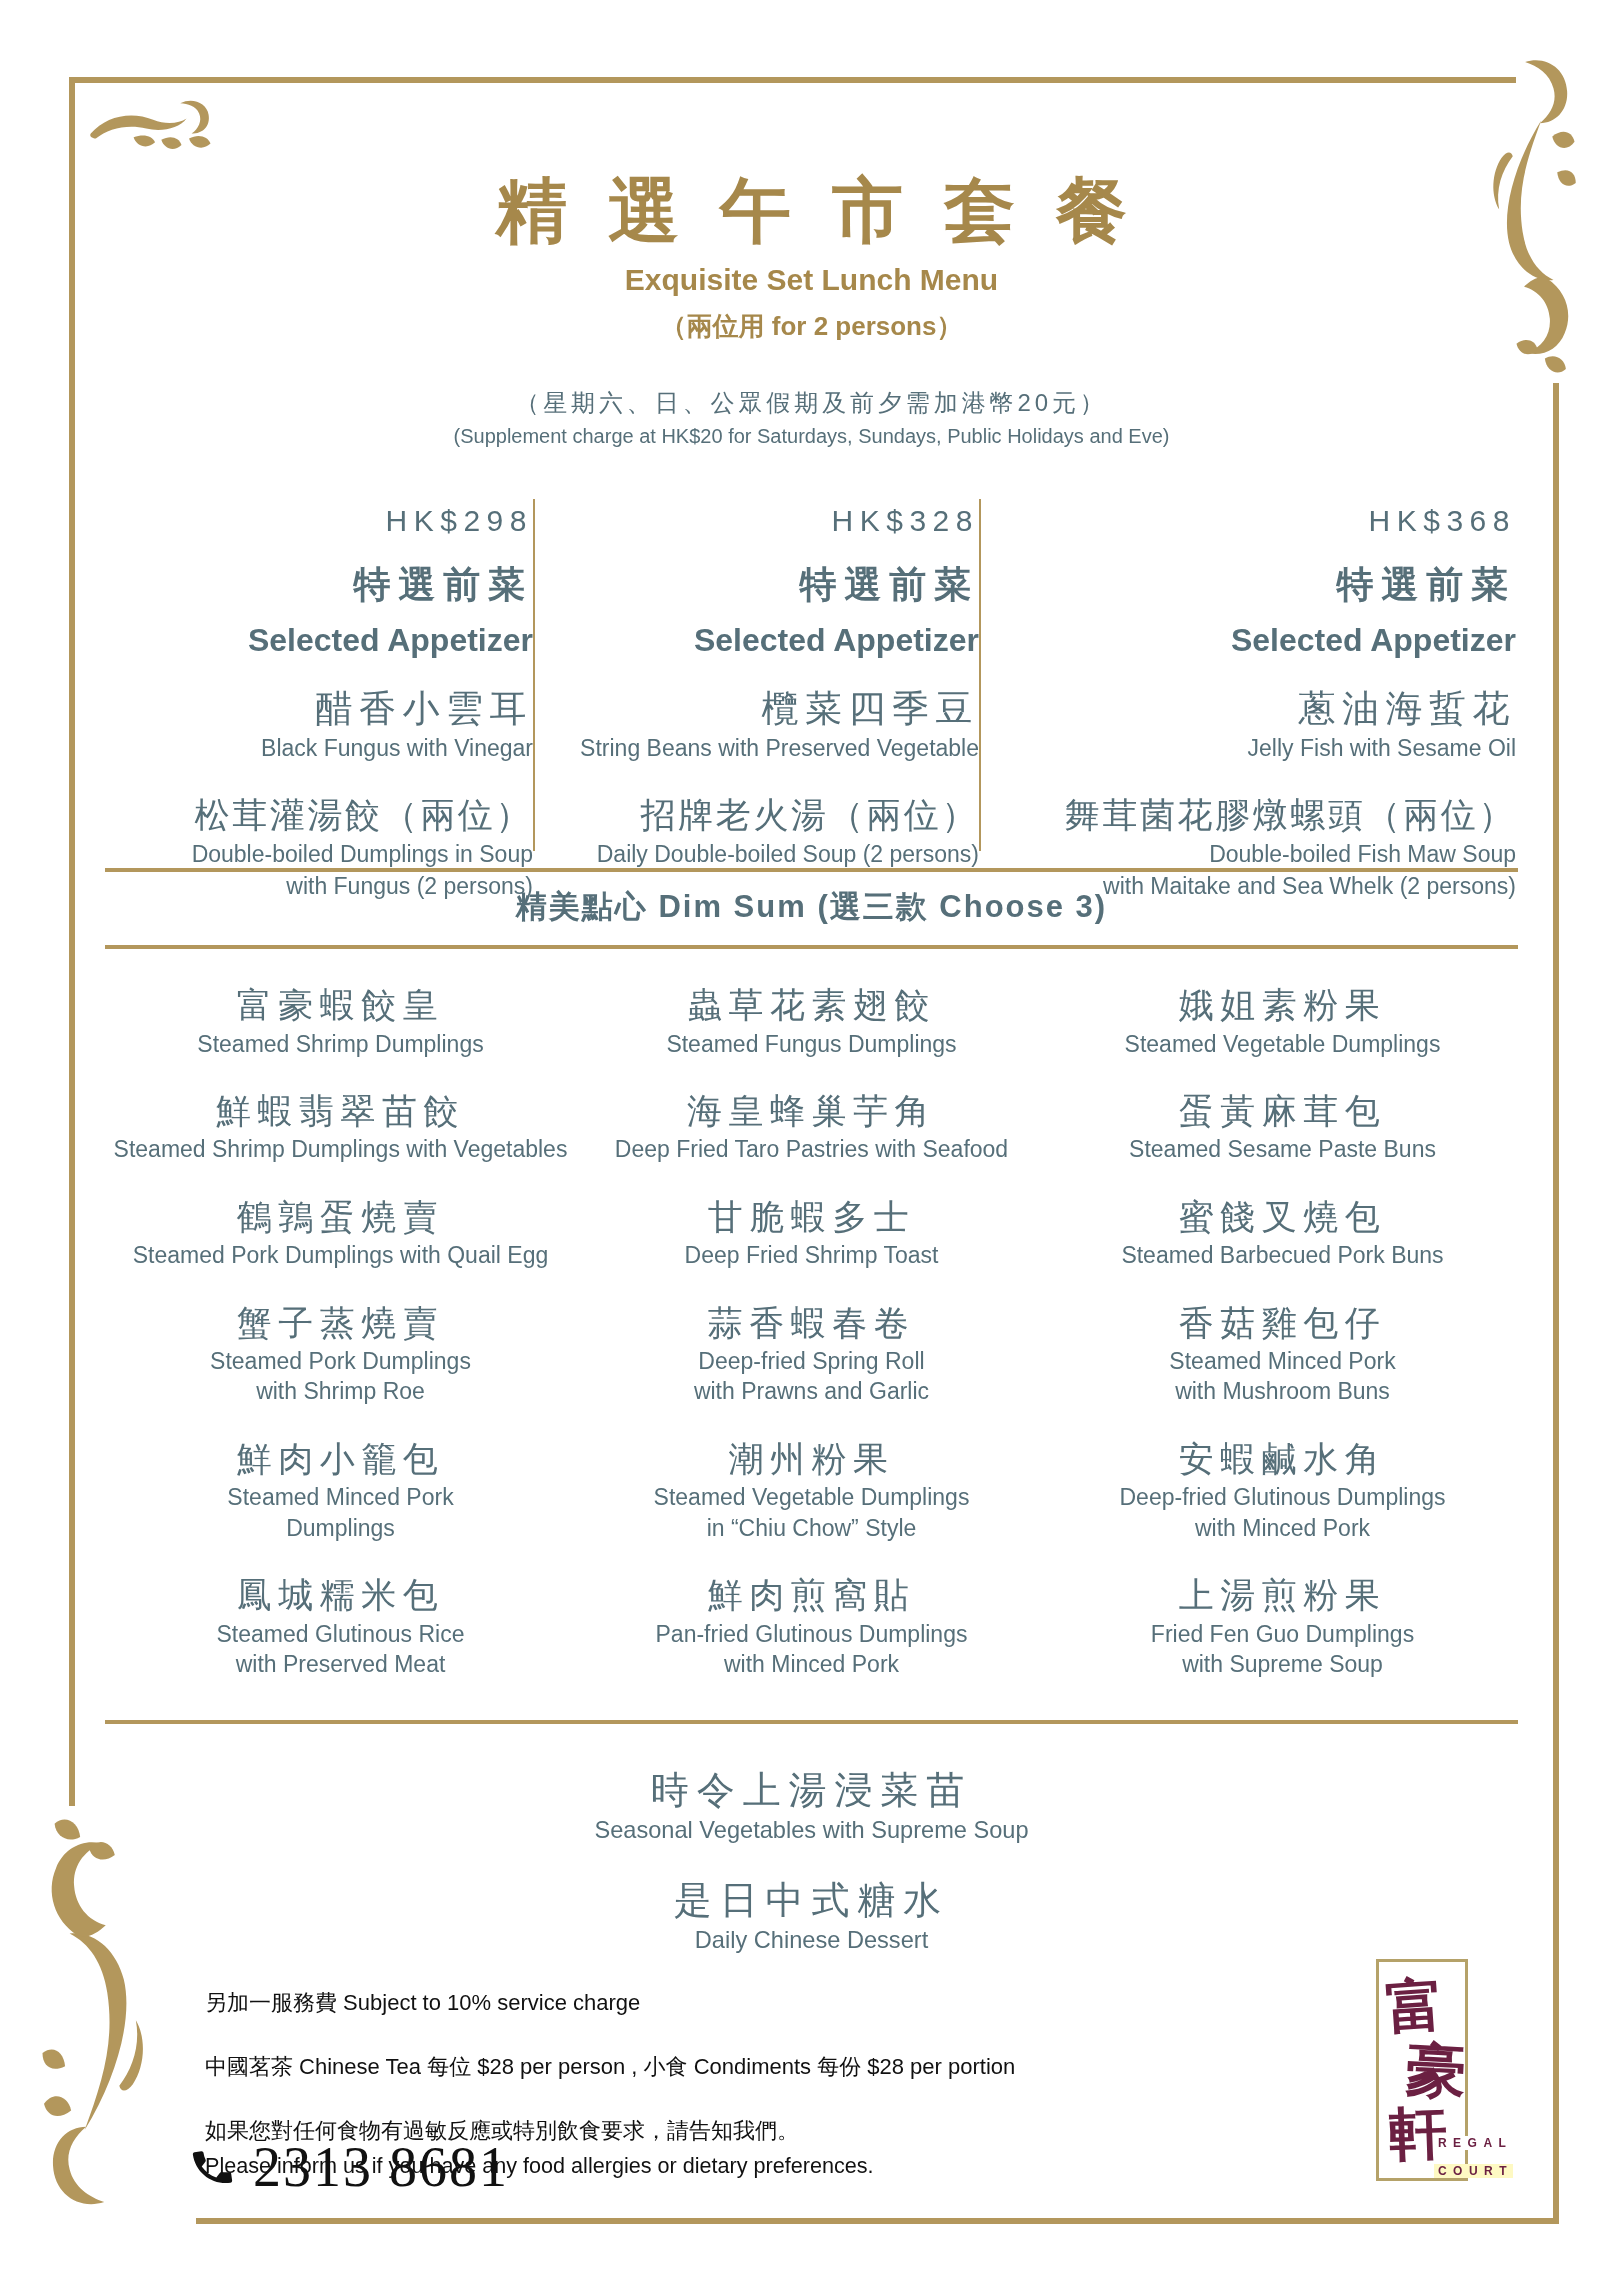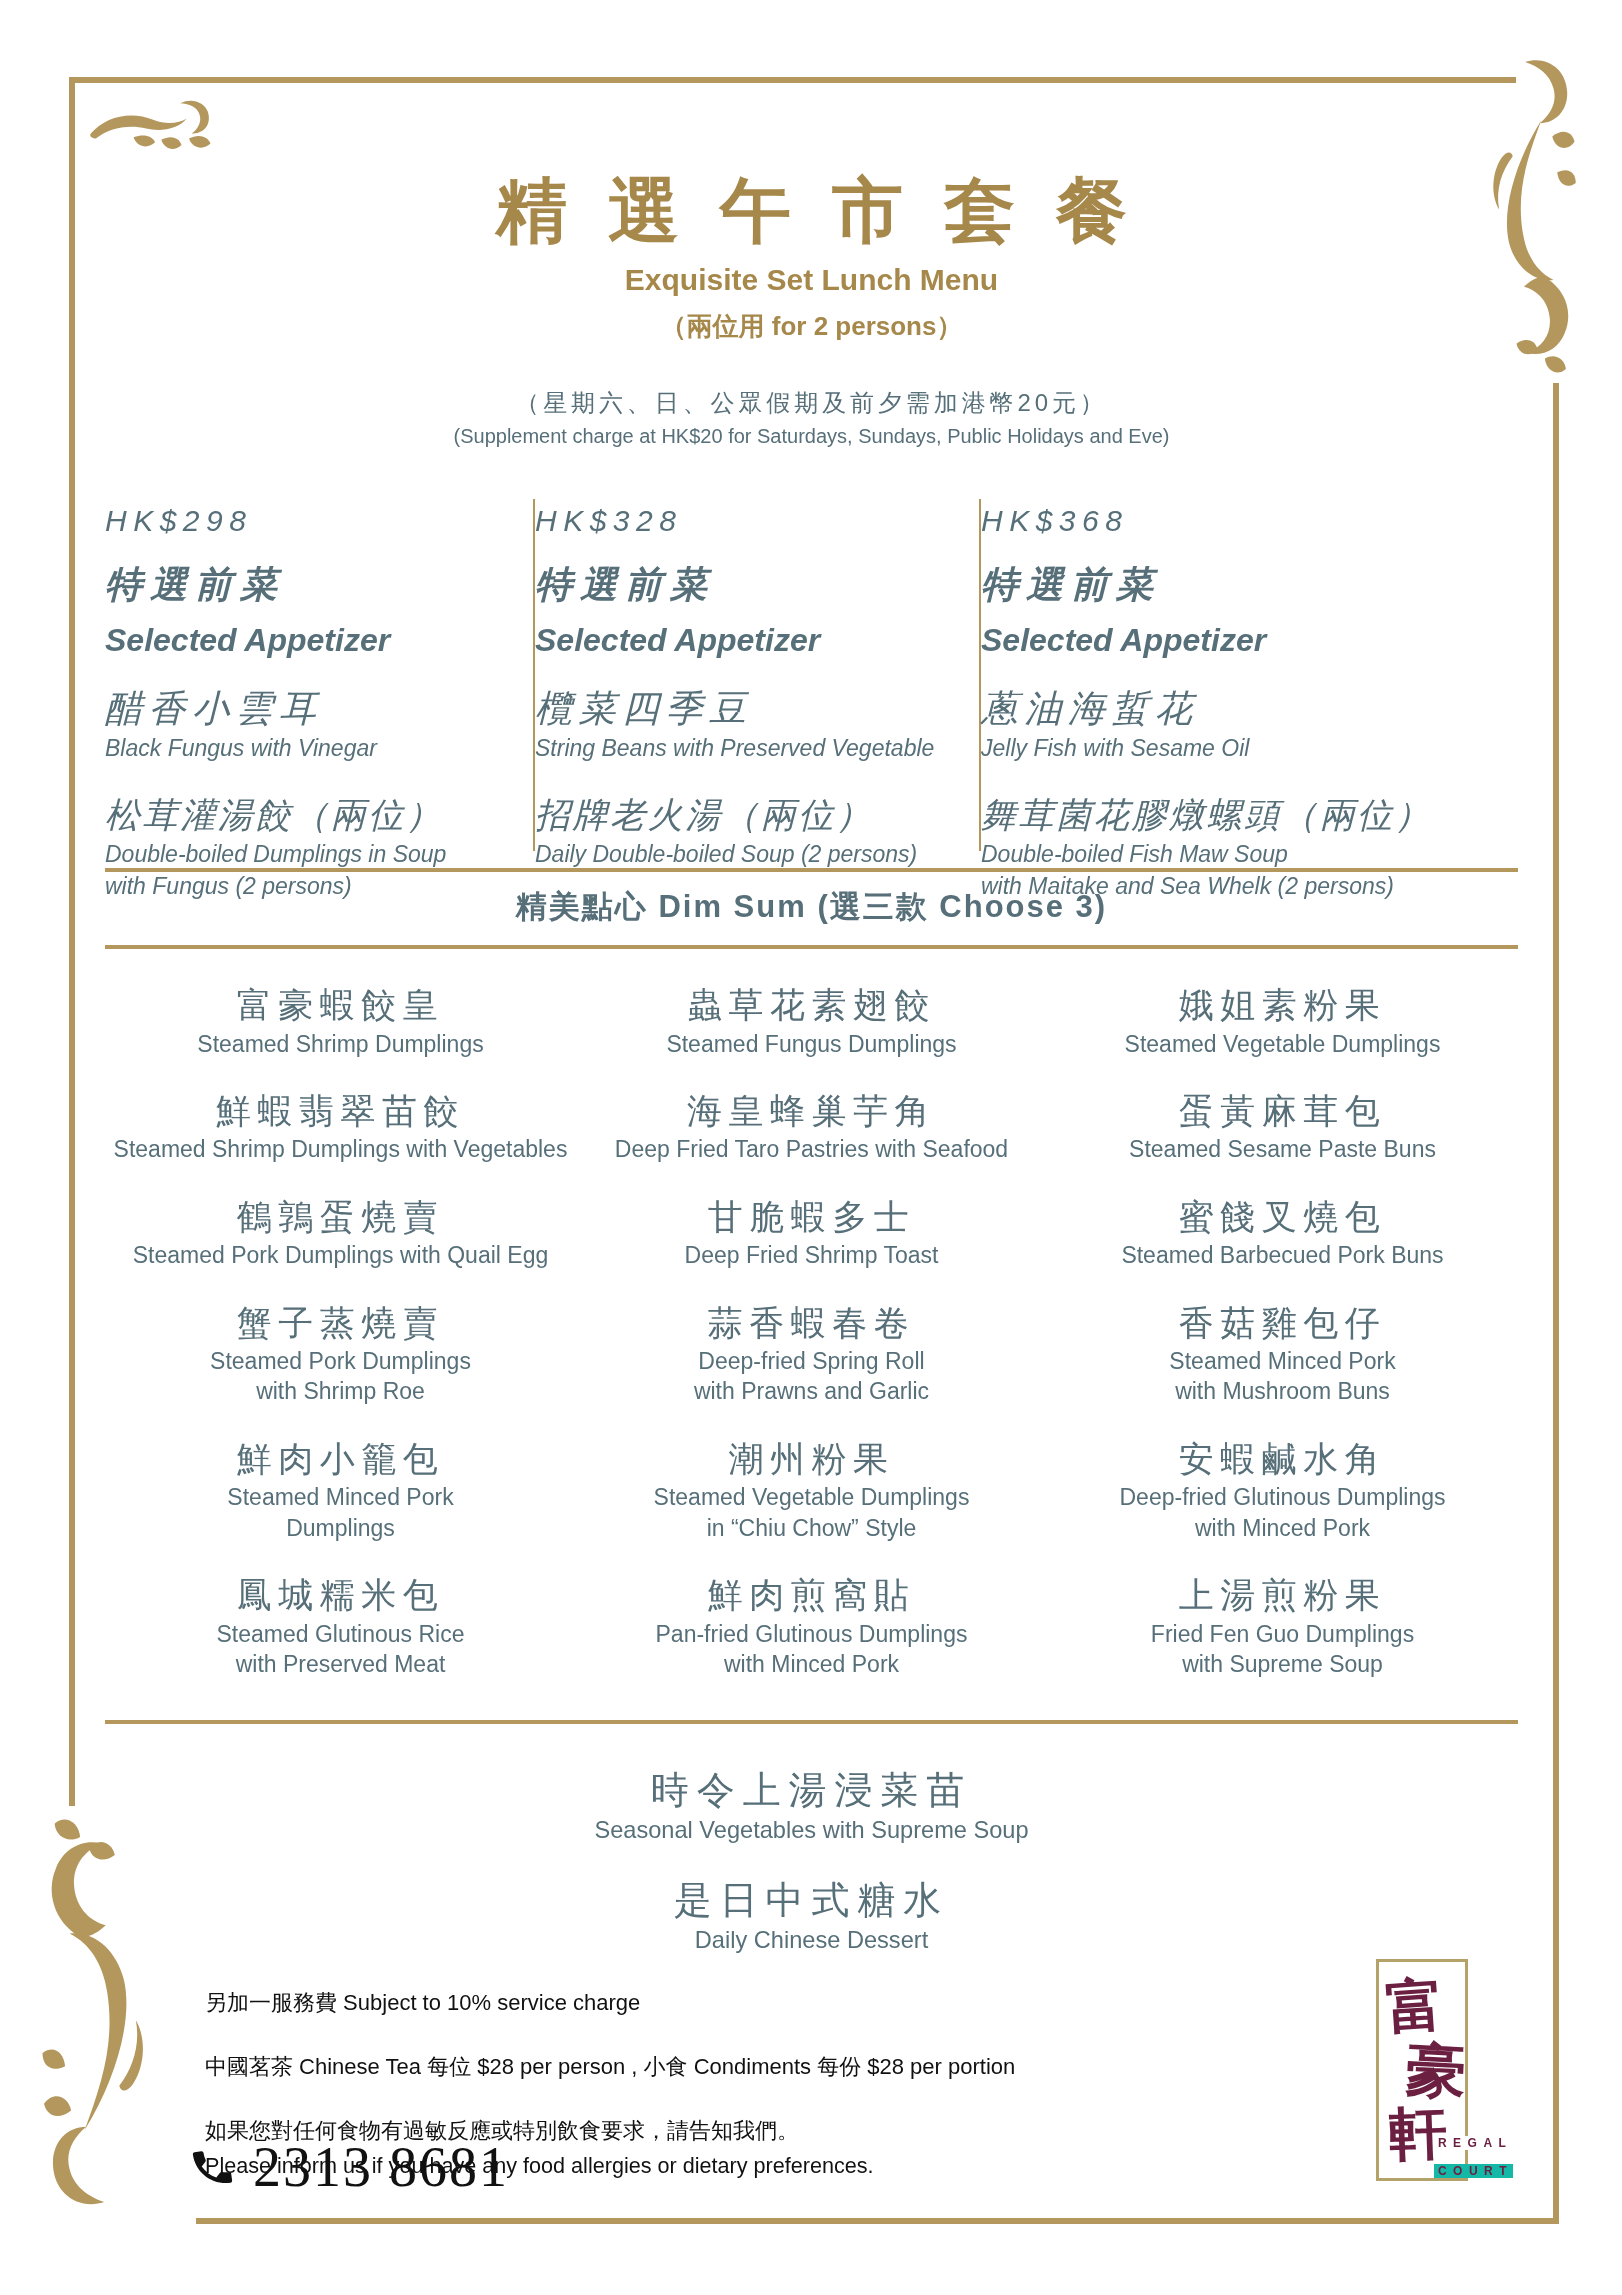--- a/index.html
+++ b/index.html
@@ -27,21 +27,21 @@
   .fl-bl{left:41px;top:1814px;width:128px;height:393px;transform:rotate(180deg);}
   
   .header{position:absolute;left:0;top:175px;width:100%;text-align:center;}
   .title{font-size:71px;font-weight:bold;color:var(--title-gold);letter-spacing:41px;text-indent:41px;line-height:1;}
   .subtitle{font-size:30px;font-weight:bold;color:var(--title-gold);margin-top:17px;}
   .serving{font-size:26px;font-weight:bold;color:var(--title-gold);margin-top:11.8px;}
   .supp-cjk{font-size:24px;color:var(--teal);margin-top:43px;letter-spacing:3.9px;}
   .supp-en{font-size:20px;color:var(--teal);margin-top:6.5px;}
   
   .sets{position:absolute;left:105px;top:499px;width:1413px;height:352px;display:flex;}
-  .set-col{box-sizing:border-box;text-align:left;height:100%;font-style:italic;}
+  .set-col{box-sizing:border-box;text-align:right;height:100%;}
   .set-col.c1{width:428px;}
   .set-col.c2{width:448px;border-left:2.6px solid var(--gold);border-right:2.6px solid var(--gold);}
   .set-col.c3{width:535px;}
   .price{font-size:30px;letter-spacing:6.5px;margin-top:5.2px;}
   .sec-cjk{font-size:37px;font-weight:bold;letter-spacing:7.9px;margin-top:27.5px;line-height:1;}
   .sec-en{font-size:32px;font-weight:bold;margin-top:19px;}
   .d1-cjk{font-size:37px;letter-spacing:6.5px;margin-top:31px;line-height:1;}
   .d1-en{font-size:23px;margin-top:7.9px;}
   .d2-cjk{font-size:35px;letter-spacing:2.6px;margin-top:35px;line-height:1;}
   .d2-en{font-size:23px;margin-top:7.9px;white-space:pre-line;line-height:1.35;}
@@ -68,21 +68,21 @@
   .phone-num{font-family:"Liberation Serif","DejaVu Serif",serif;font-size:56px;letter-spacing:2px;margin-left:17px;}
   
   .logo{position:absolute;left:1369px;top:1955px;width:196px;height:236px;}
   .logo-frame{position:absolute;left:6.5px;top:3.9px;width:86px;height:216px;border:3.3px solid #b5a269;}
   .logo-ch{position:absolute;color:var(--maroon);font-family:"Liberation Serif","DejaVu Serif",serif;font-weight:bold;}
   .ch1{left:17px;top:13px;font-size:58px;transform:rotate(-4deg);}
   .ch2{left:37px;top:76px;font-size:60px;transform:rotate(3deg);}
   .ch3{left:19.6px;top:140px;font-size:58px;transform:rotate(-2deg);}
   .logo-en{position:absolute;color:var(--maroon);font-size:12px;letter-spacing:6.5px;font-weight:600;}
   .en1{left:65px;top:181px;background:#fff;padding-left:3.9px;}
-  .en2{left:65px;top:209px;background:#14b8a6;padding-left:3.9px;}
+  .en2{left:65px;top:209px;background:#fef9c3;padding-left:3.9px;}
 </style>
 </head>
 <body>
 
 <div class="page">
 
   <div class="bline b-top"></div>
   <div class="bline b-left"></div>
   <div class="bline b-right"></div>
   <div class="bline b-bottom"></div>

